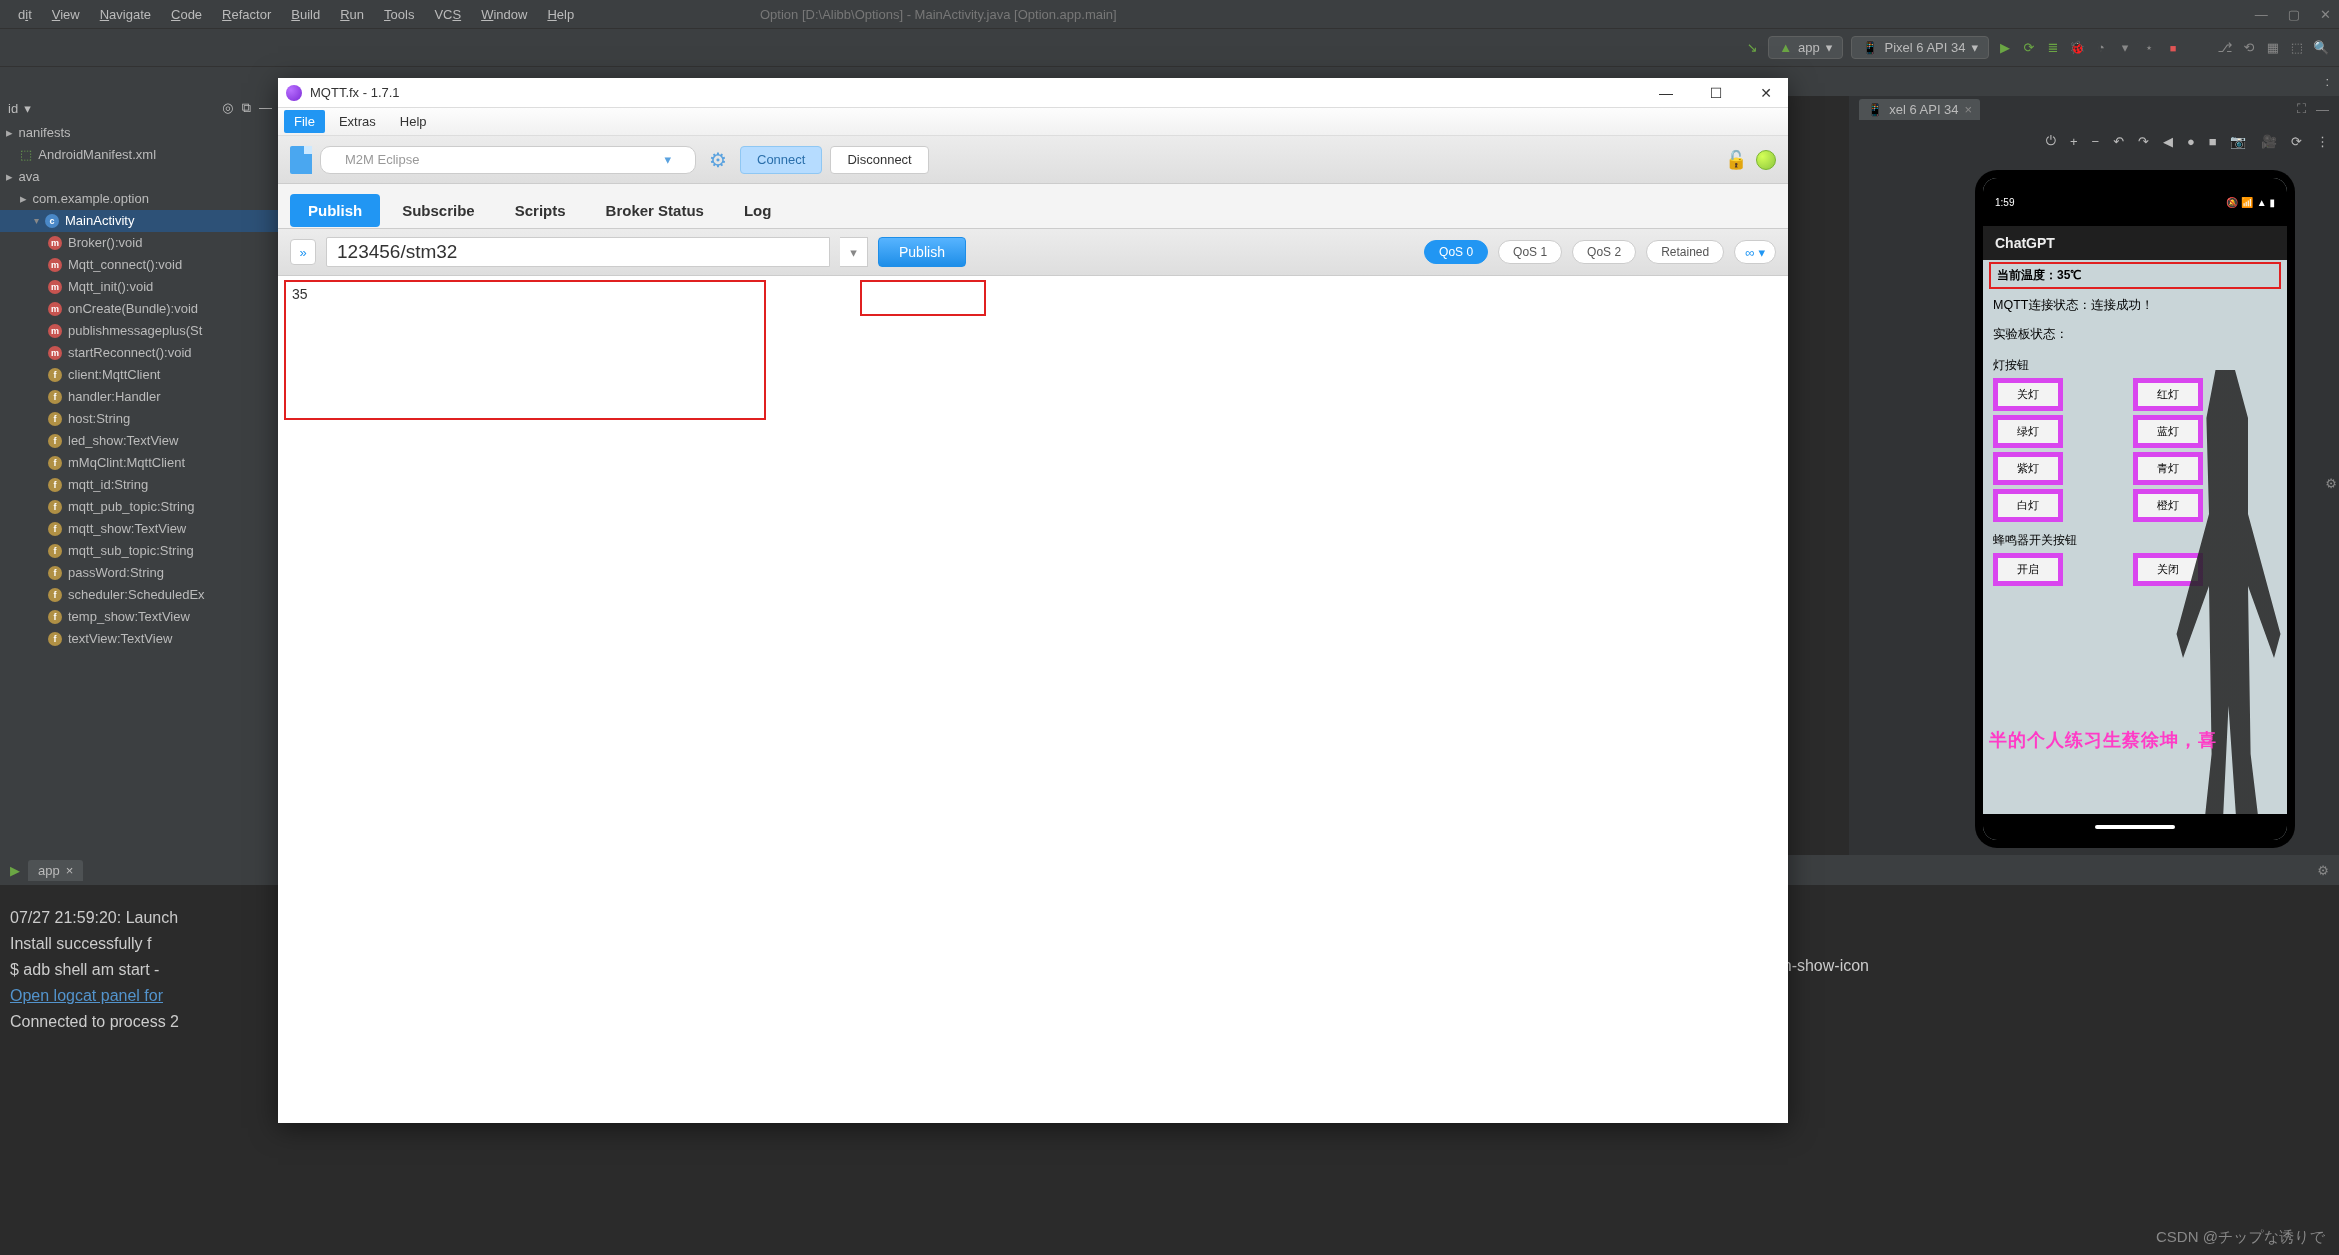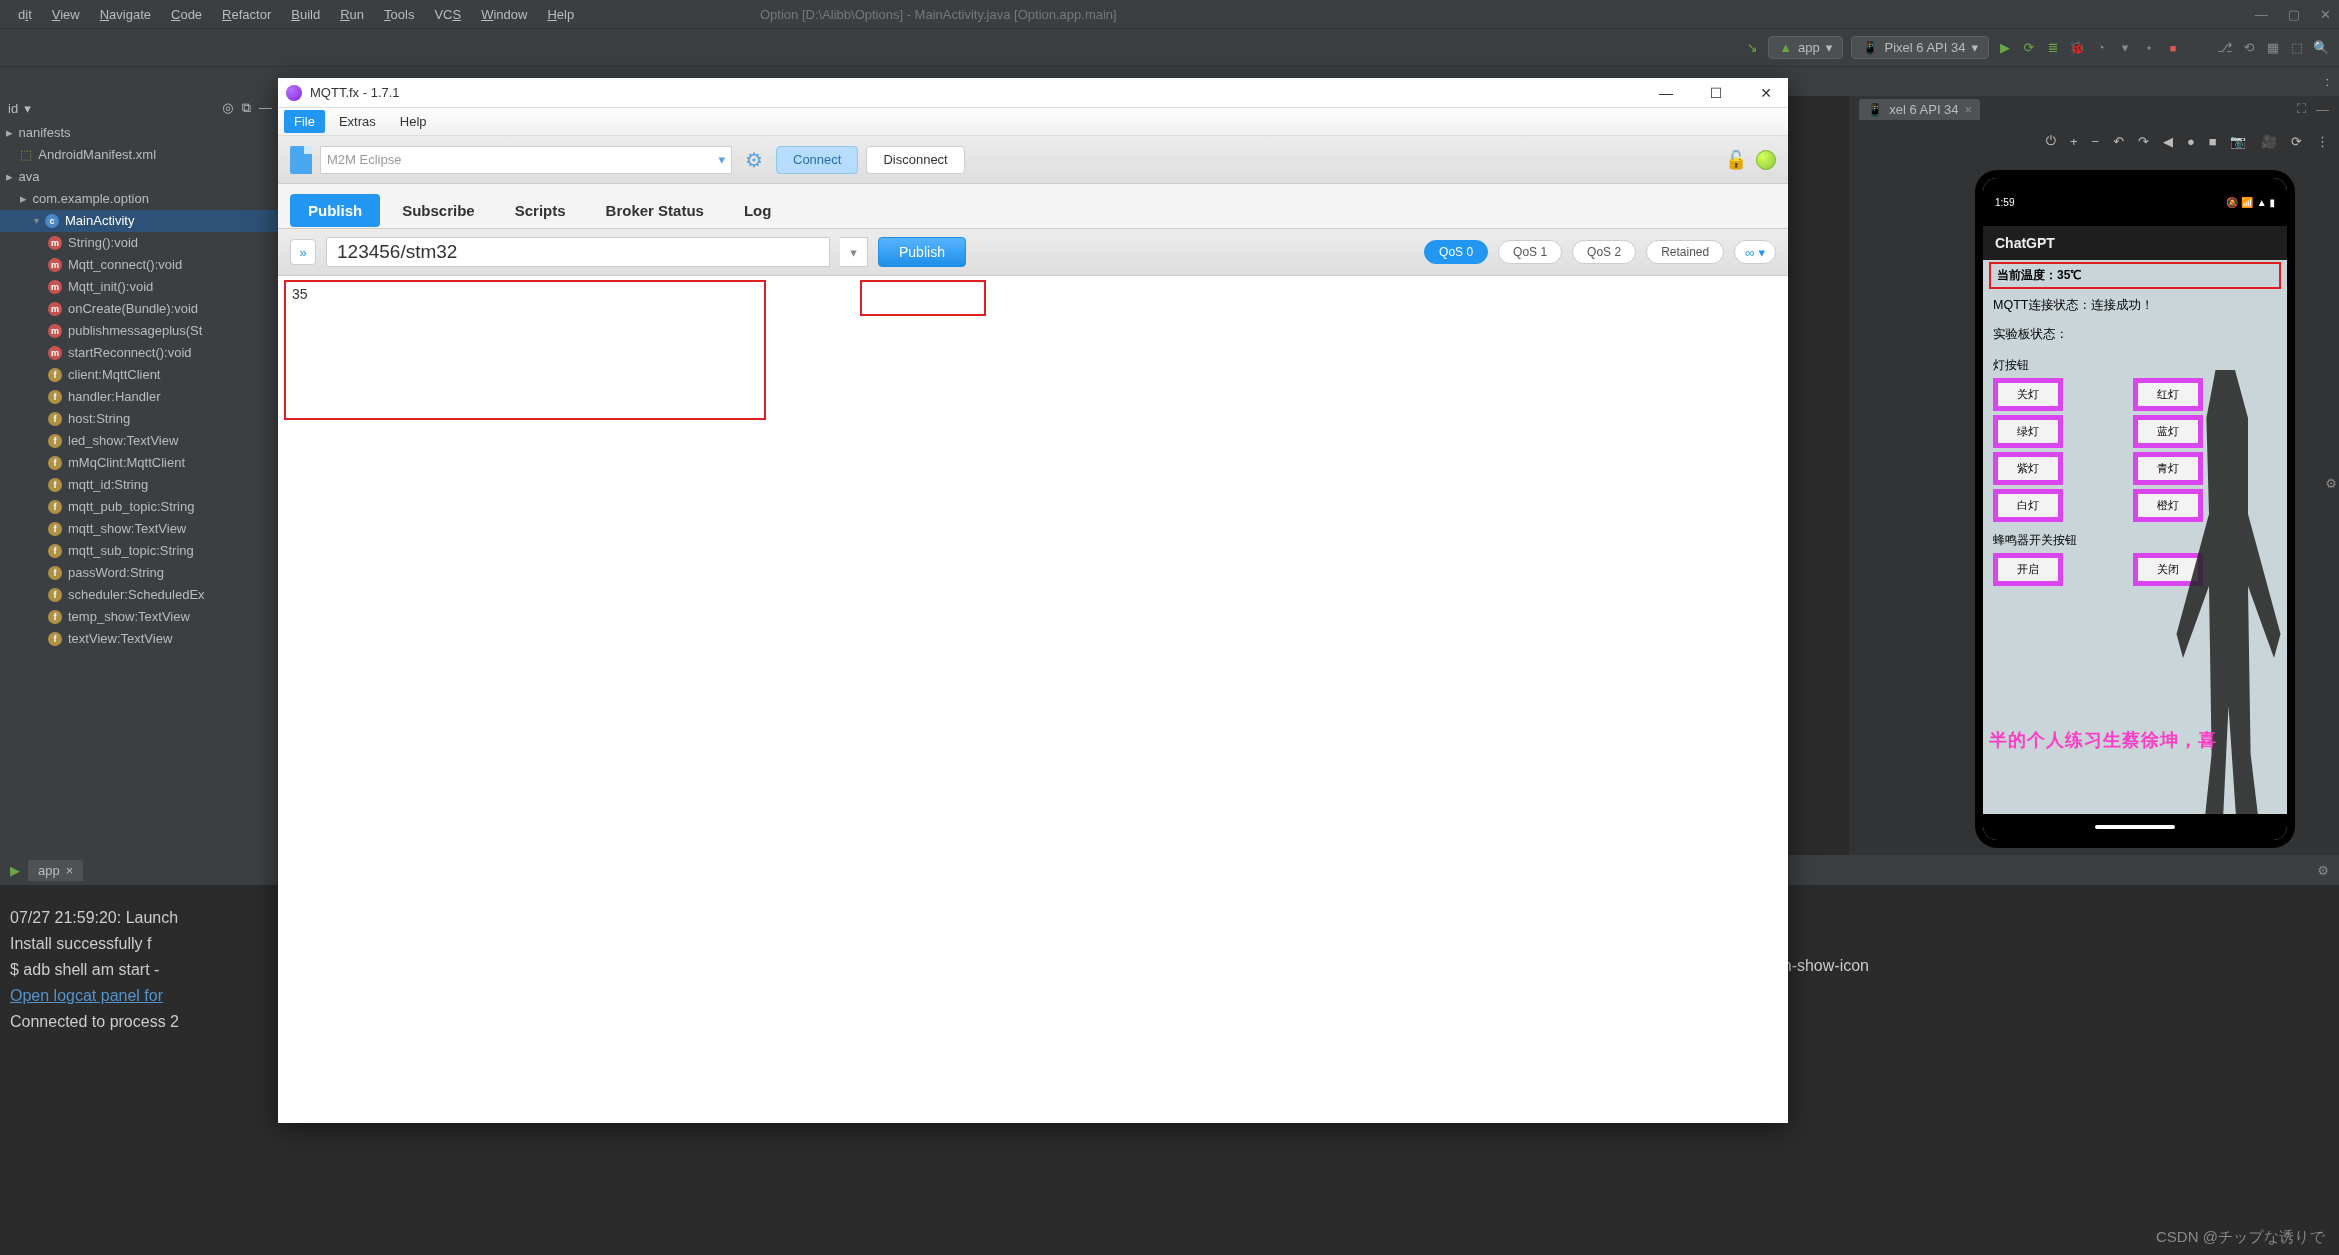--- a/index.html
+++ b/index.html
@@ -78,21 +78,21 @@
     .mqtt-winbtns span { width:28px; text-align:center; }
 
     .mqtt-menubar { height: 28px; background: linear-gradient(#fdfdfd,#f1f1f1); display:flex; align-items:center; padding:0 6px; gap: 4px; color:#333; font-size:13px; border-bottom:1px solid #ddd;}
     .mqtt-menu-item { padding: 4px 10px; border-radius:2px; }
     .mqtt-menu-item.active { background:#2196f3; color:#fff; }
 
     .mqtt-connbar { height: 48px; background: linear-gradient(#ececec,#dedede); display:flex; align-items:center; padding: 0 12px; gap: 10px; border-bottom:1px solid #ccc; justify-content:space-between;}
     .mqtt-conn-left { display:flex; align-items:center; gap:8px; }
     .doc-icon { width: 22px; height: 28px; background:#4aa7f0; border-radius: 2px 2px 0 2px; position:relative;}
     .doc-icon::after { content:''; position:absolute; top:0; right:0; width:8px; height:8px; background:#cde9ff; }
-    .profile-select { width: 412px; height: 28px; background:#fff; border:1px solid #ccc; border-radius: 1px; display:flex; align-items:center; padding: 0 6px; color:#999; justify-content:space-between;}
+    .profile-select { width: 376px; height: 28px; background:#fff; border:1px solid #ccc; border-radius: 10px; display:flex; align-items:center; padding: 0 24px; color:#999; justify-content:space-between;}
     .gear-btn { width:28px; height:28px; display:flex; align-items:center; justify-content:center; color:#5aa2df; font-size:20px; }
     .conn-btn { height:28px; padding: 0 16px; border-radius: 4px; border:1px solid; display:flex; align-items:center; font-size:13px;}
     .connect-btn { background:#b6dcff; border-color:#8fc7f3; color:#2a6fab; }
     .disconnect-btn { background:#fff; border-color:#ccc; color:#333; }
     .mqtt-conn-right { display:flex; align-items:center; gap:8px; }
     .lock-icon { color:#888; font-size:18px; }
     .status-dot { width:20px; height:20px; border-radius:50%; background: radial-gradient(circle at 30% 30%, #d4ff57, #8cc63f); border:1px solid #7ab530;}
 
     .mqtt-tabbar { height: 44px; display:flex; align-items:center; gap: 4px; padding: 8px 12px 0; background:#f4f4f4; }
     .mqtt-tab { padding: 8px 18px; font-size: 15px; color:#333; border-radius: 4px; font-weight:600; }
@@ -202,21 +202,21 @@
         <span class="ic-folder">▸</span>
         <span>com.example.option</span>
       </div>
       <div class="tree-item indent-2 selected">
         <span class="caret">▾</span>
         <span class="ic-class">c</span>
         <span>MainActivity</span>
       </div>
       <div class="tree-item indent-3">
         <span class="ic-circle-m">m</span>
-        <span>String():void</span>
+        <span>Broker():void</span>
       </div>
       <div class="tree-item indent-3">
         <span class="ic-circle-m">m</span>
         <span>Mqtt_connect():void</span>
       </div>
       <div class="tree-item indent-3">
         <span class="ic-circle-m">m</span>
         <span>Mqtt_init():void</span>
       </div>
       <div class="tree-item indent-3">

